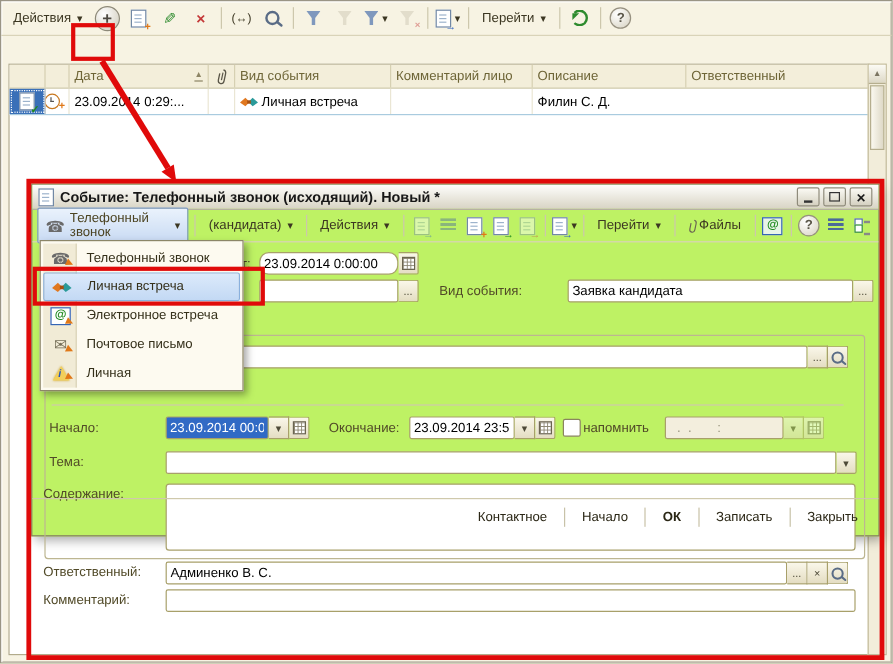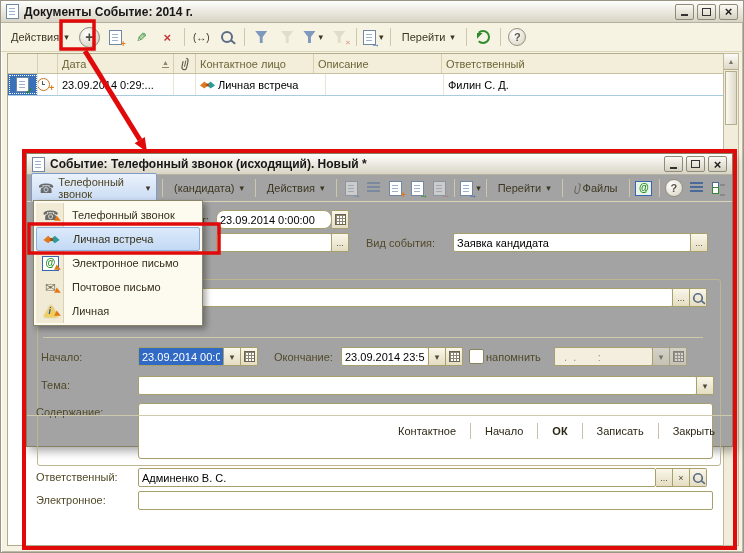--- a/index.html
+++ b/index.html
@@ -71,21 +71,21 @@
   .clk{width:11px;height:11px;border:1px solid #c87820;border-radius:50%;background:#fff;position:relative;flex:none;}
   .clk::before{content:"";position:absolute;left:4px;top:2px;width:1px;height:4px;background:#555;}
   .clk::after{content:"";position:absolute;left:4px;top:5px;width:3px;height:1px;background:#555;}
 
   .vsb{position:absolute;left:722px;top:52px;width:16px;bottom:6px;background:#f2edda;border:1px solid #c2bb9b;box-sizing:border-box;}
   .vsb .up{height:15px;background:linear-gradient(#fcfbf5,#ddd8c6);border-bottom:1px solid #b5ae8e;
       display:flex;align-items:center;justify-content:center;font-size:7px;color:#7a7461;}
   .vsb .thumb{height:52px;background:linear-gradient(90deg,#fbf9f0,#ded9c7);border:1px solid #b5ae8e;margin:1px;}
 
   
-  .dlg{position:absolute;left:26px;top:153px;width:707px;height:294px;background:#a3a3a3;
+  .dlg{position:absolute;left:26px;top:153px;width:707px;height:294px;background:#bef264;
       border:1px solid #867f62;box-shadow:3px 4px 9px rgba(0,0,0,.35);z-index:10;box-sizing:border-box;}
   .dlg .titlebar{height:20px;}
   .dlg-tbar{height:26px;display:flex;align-items:center;gap:3px;padding:0 4px;border-bottom:1px solid #d9d3b8;}
   .type-btn{display:flex;align-items:center;gap:4px;padding:2px 6px;
       background:linear-gradient(#eaf2fc,#c8daf3);border:1px solid #7f9cc8;border-radius:2px;color:#4c4423;}
   .phone-g{color:#6a6a6a;font-size:13px;line-height:1;}
 
   .atbox{width:15px;height:13px;border:1px solid #3565b5;background:#fff;color:#1f8a1f;font-weight:bold;
       font-size:10px;display:flex;align-items:center;justify-content:center;line-height:1;}
   .bars{width:13px;height:12px;background:linear-gradient(#4a6a9a 0 2px,transparent 2px 4px,#4a6a9a 4px 6px,transparent 6px 8px,#4a6a9a 8px 10px,transparent 10px 12px);}
@@ -133,29 +133,20 @@
   .tri b{position:absolute;left:-2px;top:2px;color:#2a58b8;font-size:9px;font-style:italic;line-height:1;}
 
   .anno{position:absolute;left:0;top:0;z-index:50;pointer-events:none;}
 </style>
 </head>
 <body>
 
 <div id="stage">
 
   <div class="mw">
-    <div class="titlebar">
-      <span class="pg"></span>
-      <span>Документы Событие: 2014 г.</span>
-      <span class="win-controls">
-        <span class="wbtn min"></span>
-        <span class="wbtn max"></span>
-        <span class="wbtn cls"></span>
-      </span>
-    </div>
 
     <div class="tbar">
       <span class="tbtn caret">
           <span>Действия</span>
         </span>
       <span class="tico">
           <span class="add-circle">+</span>
         </span>
       <span class="tico">
           <span class="pg">
@@ -219,22 +210,25 @@
           <span class="sort">▲</span>
         </div>
         <div class="th" style="width:22px;justify-content:center">
           <span class="clip">
             <svg width="8" height="14" viewBox="0 0 8 14">
                 <path d="M4 1.2 C6 1.2 6.4 2.6 6.4 4 L6.4 10 C6.4 12 5.4 12.8 4 12.8 C2.6 12.8 1.6 12 1.6 10 L1.6 4.6" fill="none" stroke="#5a5648" stroke-width="1.1"></path>
                 <path d="M4.1 3.4 L4.1 9.8" stroke="#5a5648" stroke-width="1" fill="none"></path>
               </svg>
           </span>
         </div>
+        <div class="th" style="width:130px">
+            <span>Вид события</span>
+          </div>
         <div class="th" style="width:118px">
-            <span>Контактное лицо</span>
+            <span>Комментарий лицо</span>
           </div>
         <div class="th" style="width:128px">
             <span>Описание</span>
           </div>
         <div class="th" style="width:150px;border-right:none">
             <span>Ответственный</span>
           </div>
       </div>
       <div class="trow">
         <div class="td sel-cell" style="width:30px">
@@ -370,21 +364,21 @@
           </span>
       </div>
 
       <div class="fitem" style="left:189px;top:32px">
         <input class="fld" style="width: 116px;" readonly="">
         <span class="fbtn rounded">...</span>
       </div>
       <div class="fitem" style="left:339px;top:36px">
         <span class="flabel">Вид события:</span>
       </div>
-      <div class="fitem" style="left:426px;top:32px">
+      <div class="fitem" style="left:446px;top:32px">
         <input class="fld" style="width: 238px;" readonly="" value="Заявка кандидата">
         <span class="fbtn rounded">...</span>
       </div>
 
       <div class="grp" style="left:10px;top:78px;width:682px;height:185px"></div>
 
       <div class="fitem" style="left:114px;top:87px">
         <input class="fld" style="width: 532px;" readonly="">
         <span class="fbtn">...</span>
         <span class="fbtn rounded">
@@ -447,21 +441,21 @@
       <div class="fitem" style="left:111px;top:267px">
         <input class="fld" style="width: 518px;" readonly="" value="Админенко В. С.">
         <span class="fbtn">...</span>
         <span class="fbtn">×</span>
         <span class="fbtn rounded">
             <span class="mag sm"></span>
           </span>
       </div>
 
       <div class="fitem" style="left:9px;top:293px">
-          <span class="flabel">Электронное:</span>
+          <span class="flabel">Комментарий:</span>
         </div>
       <div class="fitem" style="left:111px;top:290px">
         <input class="fld" style="width: 575px; border-radius: 2px;" readonly="">
       </div>
 
       <div class="btnbar">
         <span class="bbtn">Контактное</span>
         <span class="bsep"></span>
         <span class="bbtn">Начало</span>
         <span class="bsep"></span>
@@ -491,21 +485,21 @@
             <rect x="6" y="4.6" width="3" height="2.8" fill="#a85010"></rect>
           </svg>
       </span>
       <span>Личная встреча</span>
     </div>
     <div class="mitem">
       <span class="mico">
           <span class="atbox">@</span>
           <span class="oarr"></span>
         </span>
-      <span>Электронное письмо</span>
+      <span>Электронное встреча</span>
     </div>
     <div class="mitem">
       <span class="mico">
           <span class="env-g">✉</span>
           <span class="oarr"></span>
         </span>
       <span>Почтовое письмо</span>
     </div>
     <div class="mitem">
       <span class="mico">

